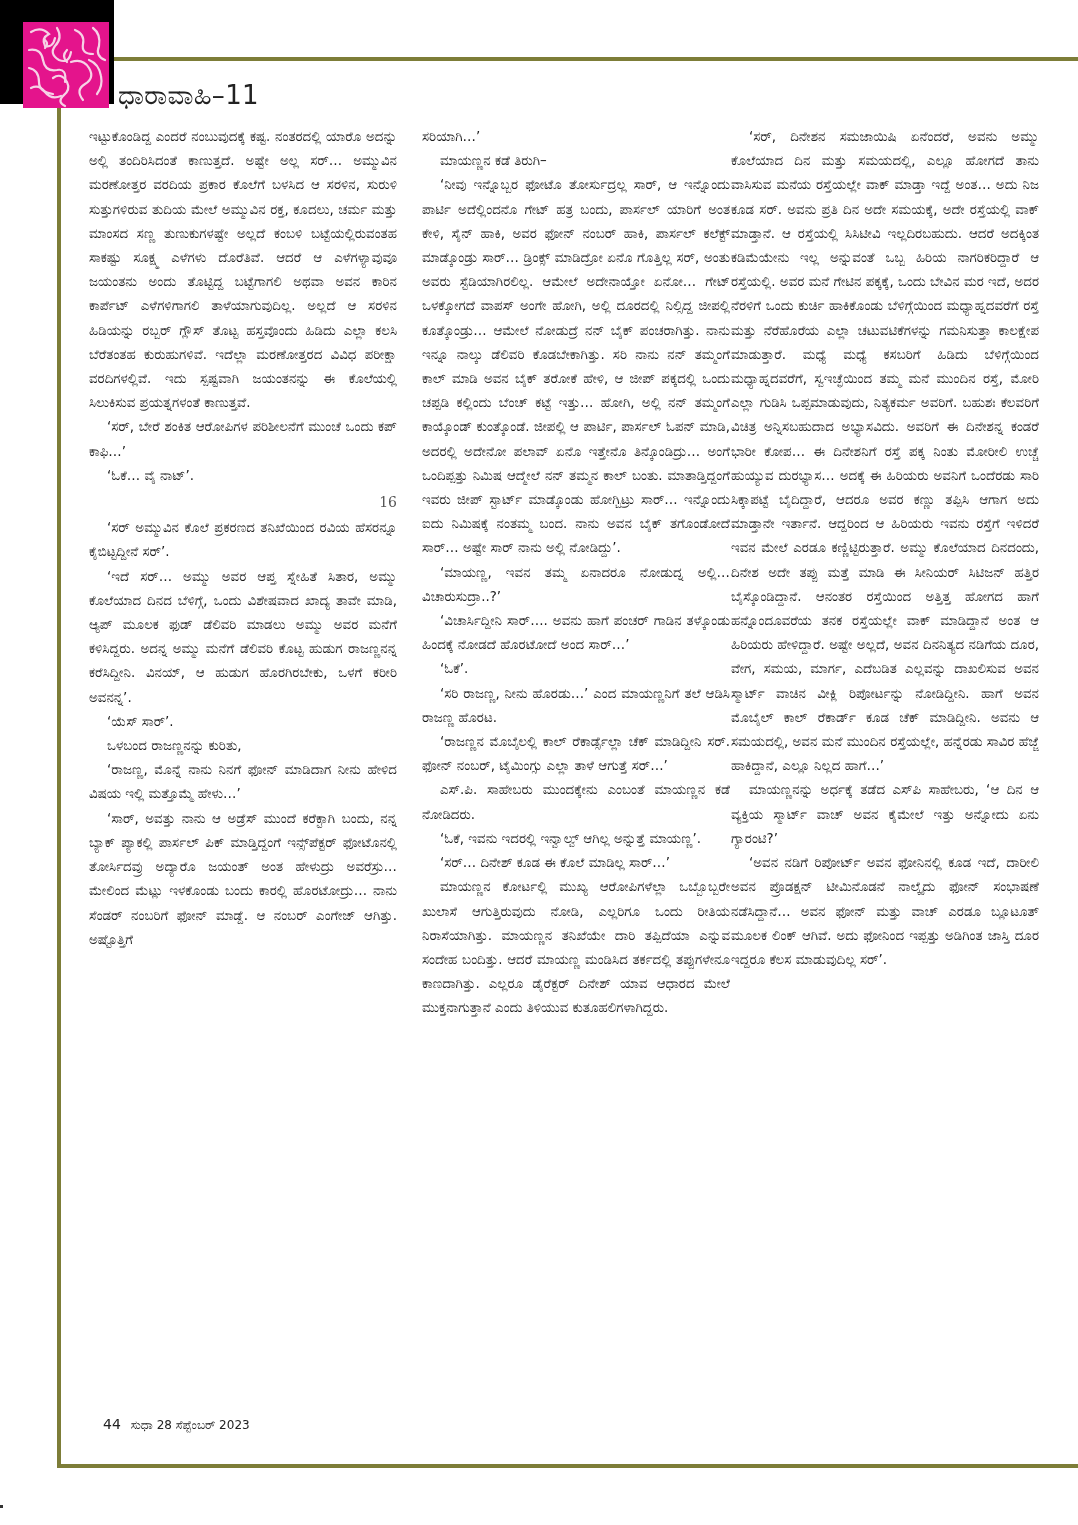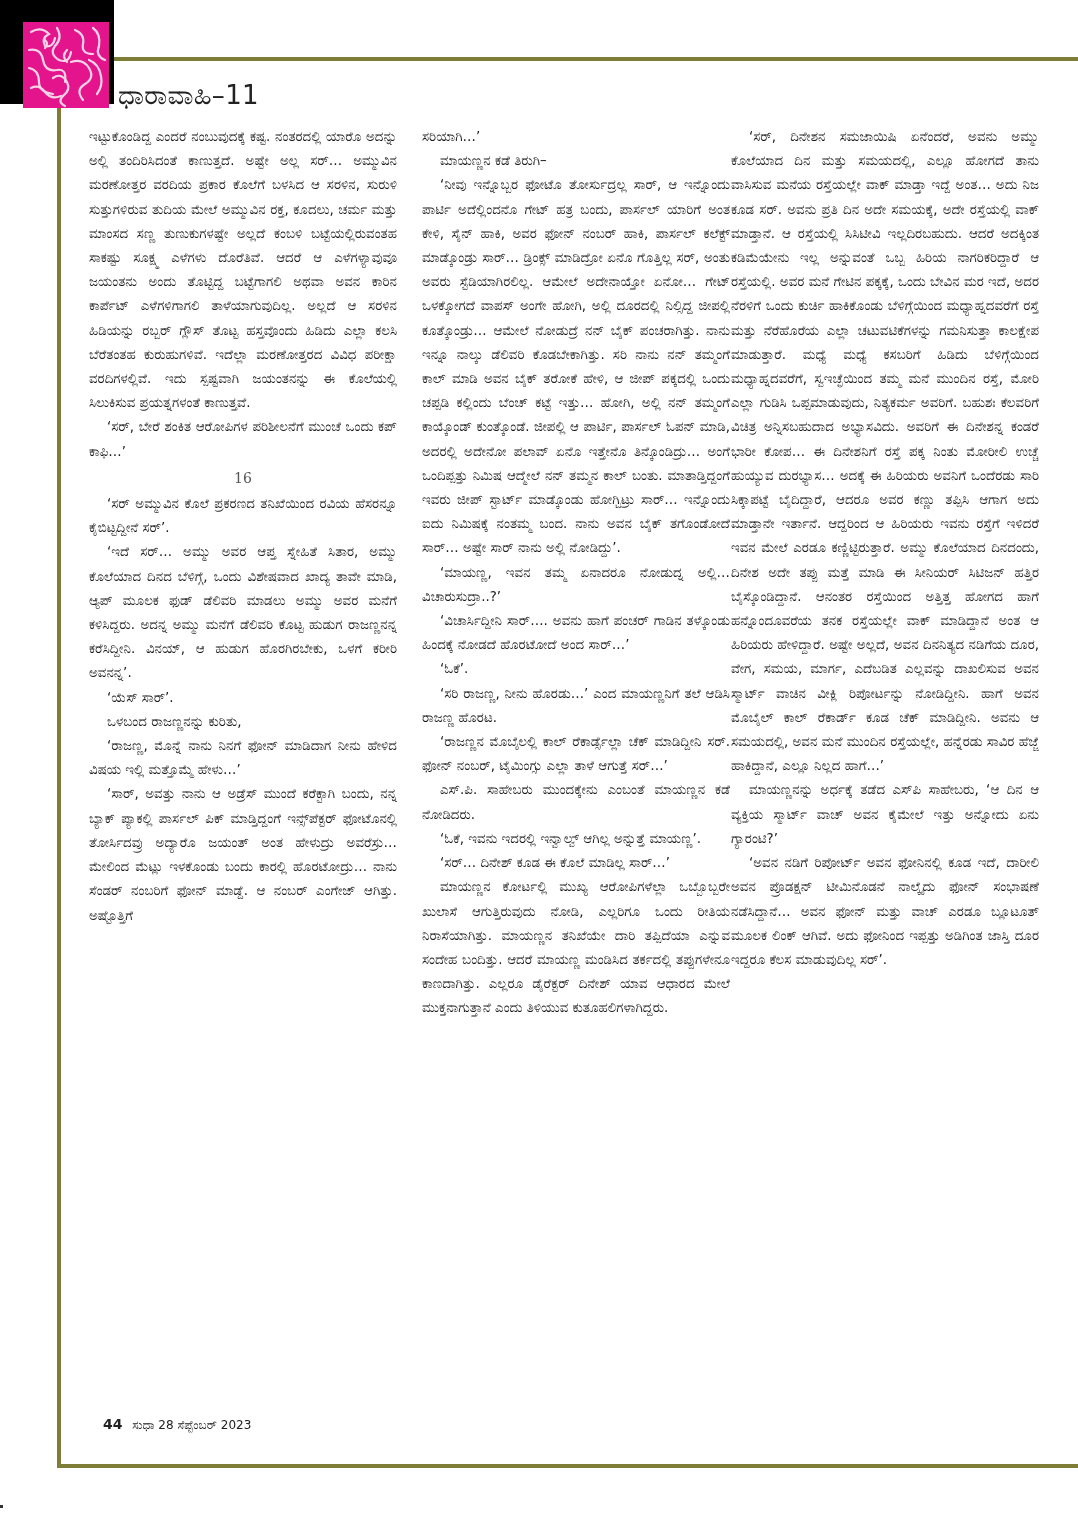--- a/index.html
+++ b/index.html
@@ -10,23 +10,23 @@
   .frame-top{position:absolute;left:114px;top:57px;width:964px;height:4px;background:#7d7d38;}
   .frame-left{position:absolute;left:57px;top:108px;width:4px;height:1360px;background:#7d7d38;}
   .frame-bottom{position:absolute;left:57px;top:1464px;width:1021px;height:4px;background:#7d7d38;}
   .series-title{position:absolute;left:118px;top:80px;font-size:26px;color:#222;letter-spacing:.3px;}
   .col{position:absolute;top:125px;width:308px;font-size:13.4px;line-height:24.2px;text-align:justify;}
   .col p{margin:0;text-indent:18px;}
   .col p.noindent{text-indent:0;}
   .col1{left:89px;}
   .col2{left:410px;margin-left:12px;}
   .col3{left:731px;}
-  .chapter{text-align:center;font-family:"DejaVu Serif",serif;font-size:14px;color:#555;text-indent:0 !important;margin:2px 0 !important;}
+  .chapter{text-align:right;font-family:"DejaVu Serif",serif;font-size:14px;color:#555;text-indent:0 !important;margin:2px 0 !important;}
   .footer{position:absolute;left:103px;top:1416px;font-size:12px;color:#222;}
-  .footer .pg{font-weight:bold;font-size:14px;margin-right:6px;}
+  .footer .pg{font-weight:normal;font-size:14px;margin-right:6px;}
   .crop-mark{position:absolute;left:0;top:1505px;width:3px;height:3px;background:#333;}
 </style>
 </head>
 <body>
 
 <div class="black-block"></div>
 <div class="logo">
   <svg viewBox="0 0 86 86" fill="none" stroke="#f6d2e6" stroke-width="2.2" stroke-linecap="round">
     <path d="M8 10 q10 -6 18 2 q-8 4 -4 12 q8 2 10 -8"></path>
     <path d="M34 6 q6 10 -2 18 q-6 8 4 14 q10 4 12 -8"></path>
@@ -44,20 +44,21 @@
 </div>
 <div class="frame-top"></div>
 <div class="frame-left"></div>
 <div class="frame-bottom"></div>
 
 <div class="series-title">ಧಾರಾವಾಹಿ–11</div>
 
 <div class="col col1">
   <p class="noindent">ಇಟ್ಟುಕೊಂಡಿದ್ದ ಎಂದರೆ ನಂಬುವುದಕ್ಕೆ ಕಷ್ಟ. ನಂತರದಲ್ಲಿ ಯಾರೊ ಅದನ್ನು ಅಲ್ಲಿ ತಂದಿರಿಸಿದಂತೆ ಕಾಣುತ್ತದೆ. ಅಷ್ಟೇ ಅಲ್ಲ ಸರ್… ಅಮ್ಮುವಿನ ಮರಣೋತ್ತರ ವರದಿಯ ಪ್ರಕಾರ ಕೊಲೆಗೆ ಬಳಸಿದ ಆ ಸರಳಿನ, ಸುರುಳಿ ಸುತ್ತುಗಳಿರುವ ತುದಿಯ ಮೇಲೆ ಅಮ್ಮುವಿನ ರಕ್ತ, ಕೂದಲು, ಚರ್ಮ ಮತ್ತು ಮಾಂಸದ ಸಣ್ಣ ತುಣುಕುಗಳಷ್ಟೇ ಅಲ್ಲದೆ ಕಂಬಳಿ ಬಟ್ಟೆಯಲ್ಲಿರುವಂತಹ ಸಾಕಷ್ಟು ಸೂಕ್ಷ್ಮ ಎಳೆಗಳು ದೊರೆತಿವೆ. ಆದರೆ ಆ ಎಳೆಗಳ್ಯಾವುವೂ ಜಯಂತನು ಅಂದು ತೊಟ್ಟಿದ್ದ ಬಟ್ಟೆಗಾಗಲಿ ಅಥವಾ ಅವನ ಕಾರಿನ ಕಾರ್ಪೆಟ್ ಎಳೆಗಳಿಗಾಗಲಿ ತಾಳೆಯಾಗುವುದಿಲ್ಲ. ಅಲ್ಲದೆ ಆ ಸರಳಿನ ಹಿಡಿಯನ್ನು ರಬ್ಬರ್ ಗ್ಲೌಸ್ ತೊಟ್ಟ ಹಸ್ತವೊಂದು ಹಿಡಿದು ಎಲ್ಲಾ ಕಲಸಿ ಬೆರೆತಂತಹ ಕುರುಹುಗಳಿವೆ. ಇದೆಲ್ಲಾ ಮರಣೋತ್ತರದ ವಿವಿಧ ಪರೀಕ್ಷಾ ವರದಿಗಳಲ್ಲಿವೆ. ಇದು ಸ್ಪಷ್ಟವಾಗಿ ಜಯಂತನನ್ನು ಈ ಕೊಲೆಯಲ್ಲಿ ಸಿಲುಕಿಸುವ ಪ್ರಯತ್ನಗಳಂತೆ ಕಾಣುತ್ತವೆ.</p>
   <p>‘ಸರ್, ಬೇರೆ ಶಂಕಿತ ಆರೋಪಿಗಳ ಪರಿಶೀಲನೆಗೆ ಮುಂಚೆ ಒಂದು ಕಪ್ ಕಾಫಿ…’</p>
+  <p>‘ಓಕೆ… ವೈ ನಾಟ್’.</p>
   <p class="chapter">16</p>
   <p>‘ಸರ್ ಅಮ್ಮುವಿನ ಕೊಲೆ ಪ್ರಕರಣದ ತನಿಖೆಯಿಂದ ರವಿಯ ಹೆಸರನ್ನೂ ಕೈಬಿಟ್ಟದ್ದೀನೆ ಸರ್’.</p>
   <p>‘ಇದೆ ಸರ್… ಅಮ್ಮು ಅವರ ಆಪ್ತ ಸ್ನೇಹಿತೆ ಸಿತಾರ, ಅಮ್ಮು ಕೊಲೆಯಾದ ದಿನದ ಬೆಳಿಗ್ಗೆ, ಒಂದು ವಿಶೇಷವಾದ ಖಾದ್ಯ ತಾವೇ ಮಾಡಿ, ಆ್ಯಪ್ ಮೂಲಕ ಫುಡ್ ಡೆಲಿವರಿ ಮಾಡಲು ಅಮ್ಮು ಅವರ ಮನೆಗೆ ಕಳಿಸಿದ್ದರು. ಅದನ್ನ ಅಮ್ಮು ಮನೆಗೆ ಡೆಲಿವರಿ ಕೊಟ್ಟ ಹುಡುಗ ರಾಜಣ್ಣನನ್ನ ಕರೆಸಿದ್ದೀನಿ. ವಿನಯ್, ಆ ಹುಡುಗ ಹೊರಗಿರಬೇಕು, ಒಳಗೆ ಕರೀರಿ ಅವನನ್ನ’.</p>
   <p>‘ಯೆಸ್ ಸಾರ್’.</p>
   <p>ಒಳಬಂದ ರಾಜಣ್ಣನನ್ನು ಕುರಿತು,</p>
   <p>‘ರಾಜಣ್ಣ, ಮೊನ್ನೆ ನಾನು ನಿನಗೆ ಫೋನ್ ಮಾಡಿದಾಗ ನೀನು ಹೇಳಿದ ವಿಷಯ ಇಲ್ಲಿ ಮತ್ತೊಮ್ಮೆ ಹೇಳು…’</p>
   <p>‘ಸಾರ್, ಅವತ್ತು ನಾನು ಆ ಅಡ್ರೆಸ್ ಮುಂದೆ ಕರೆಕ್ಟಾಗಿ ಬಂದು, ನನ್ನ ಬ್ಯಾಕ್ ಪ್ಯಾಕಲ್ಲಿ ಪಾರ್ಸಲ್ ಪಿಕ್ ಮಾಡ್ತಿದ್ದಂಗೆ ಇನ್ಸ್‌ಪೆಕ್ಟರ್ ಫೋಟೊನಲ್ಲಿ ತೋರ್ಸಿದವ್ರು ಅದ್ಯಾರೊ ಜಯಂತ್ ಅಂತ ಹೇಳುದ್ರು ಅವರೆಸ್ರು… ಮೇಲಿಂದ ಮೆಟ್ಲು ಇಳಕೊಂಡು ಬಂದು ಕಾರಲ್ಲಿ ಹೊರಟೋದ್ರು… ನಾನು ಸೆಂಡರ್ ನಂಬರಿಗೆ ಫೋನ್ ಮಾಡ್ದೆ. ಆ ನಂಬರ್ ಎಂಗೇಜ್ ಆಗಿತ್ತು. ಅಷ್ಟೊತ್ತಿಗೆ</p>
 </div>
 
 <div class="col col2">

